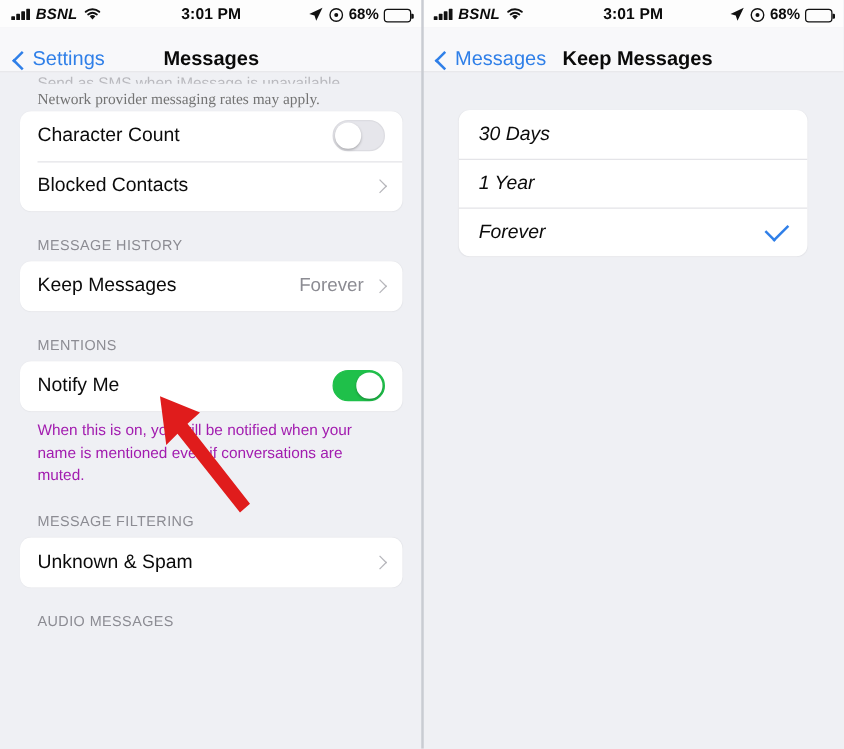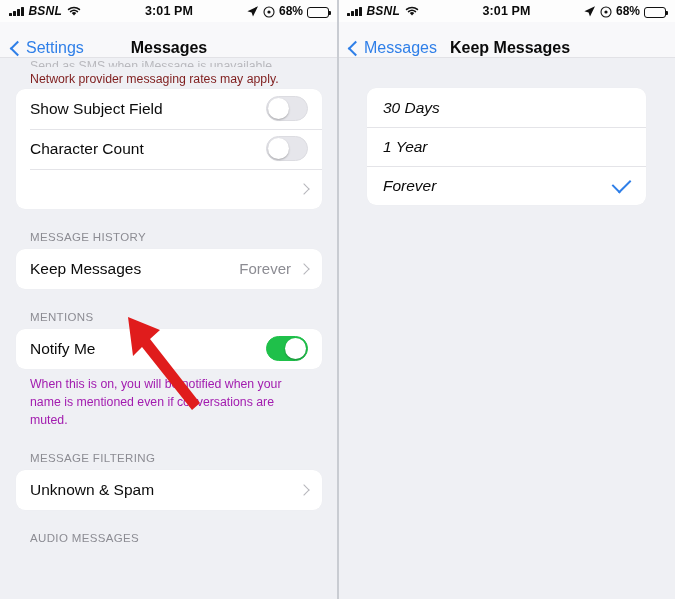--- a/index.html
+++ b/index.html
@@ -43,22 +43,23 @@
   }
   .nav-back{display:flex;align-items:center;gap:3px;color:#2f7fe8;cursor:pointer;z-index:2;}
   .nav-chevron{width:9px;height:9px;border-left:2.4px solid #2f7fe8;border-bottom:2.4px solid #2f7fe8;transform:rotate(45deg);margin-left:2px;}
   .nav-back-label{font-size:16px;color:#2f7fe8;}
   .nav-title{position:absolute;left:0;right:0;text-align:center;font-size:16px;font-weight:bold;color:#0a0a0a;}
   .panel.right .nav-title{text-align:left;padding-left:112px;}
 
   
   .content{position:relative;height:541px;overflow:hidden;background:#eff0f4;}
   .footnote{
-    font-size:12.3px;color:#7f1d1d;line-height:1.45;
+    font-size:12.3px;color:#737373;line-height:1.45;
     padding:4px 18px 0 30px;
+    font-family:Liberation Serif, serif;
   }
   .clipline{
     height:9px;margin:0 18px 0 30px;overflow:hidden;
     font-size:12.3px;color:#b9b9be;line-height:1.45;
   }
   .grouphdr{
     font-size:11.5px;color:#8c8c93;letter-spacing:.35px;
     padding:22px 0 6px 30px;text-transform:uppercase;
   }
   .card{
@@ -139,36 +140,29 @@
       <div class="nav-title">Messages</div>
     </div>
 
     <div class="content">
 
       <div class="clipline">Send as SMS when iMessage is unavailable.</div>
       <div class="footnote">Network provider messaging rates may apply.</div>
 
       <div class="card">
         <div class="row">
-          <span class="row-label">Show Subject Field</span>
+          <span class="row-label">Character Count</span>
           <span class="row-right">
             <span class="toggle">
                 <span class="knob"></span>
               </span>
           </span>
         </div>
         <div class="row">
-          <span class="row-label">Character Count</span>
-          <span class="row-right">
-            <span class="toggle">
-                <span class="knob"></span>
-              </span>
-          </span>
-        </div>
-        <div class="row">
+          <span class="row-label">Blocked Contacts</span>
           <span class="row-right">
             <span class="chev"></span>
           </span>
         </div>
       </div>
 
       <div class="grouphdr">MESSAGE HISTORY</div>
       <div class="card">
         <div class="row">
           <span class="row-label">Keep Messages</span>

